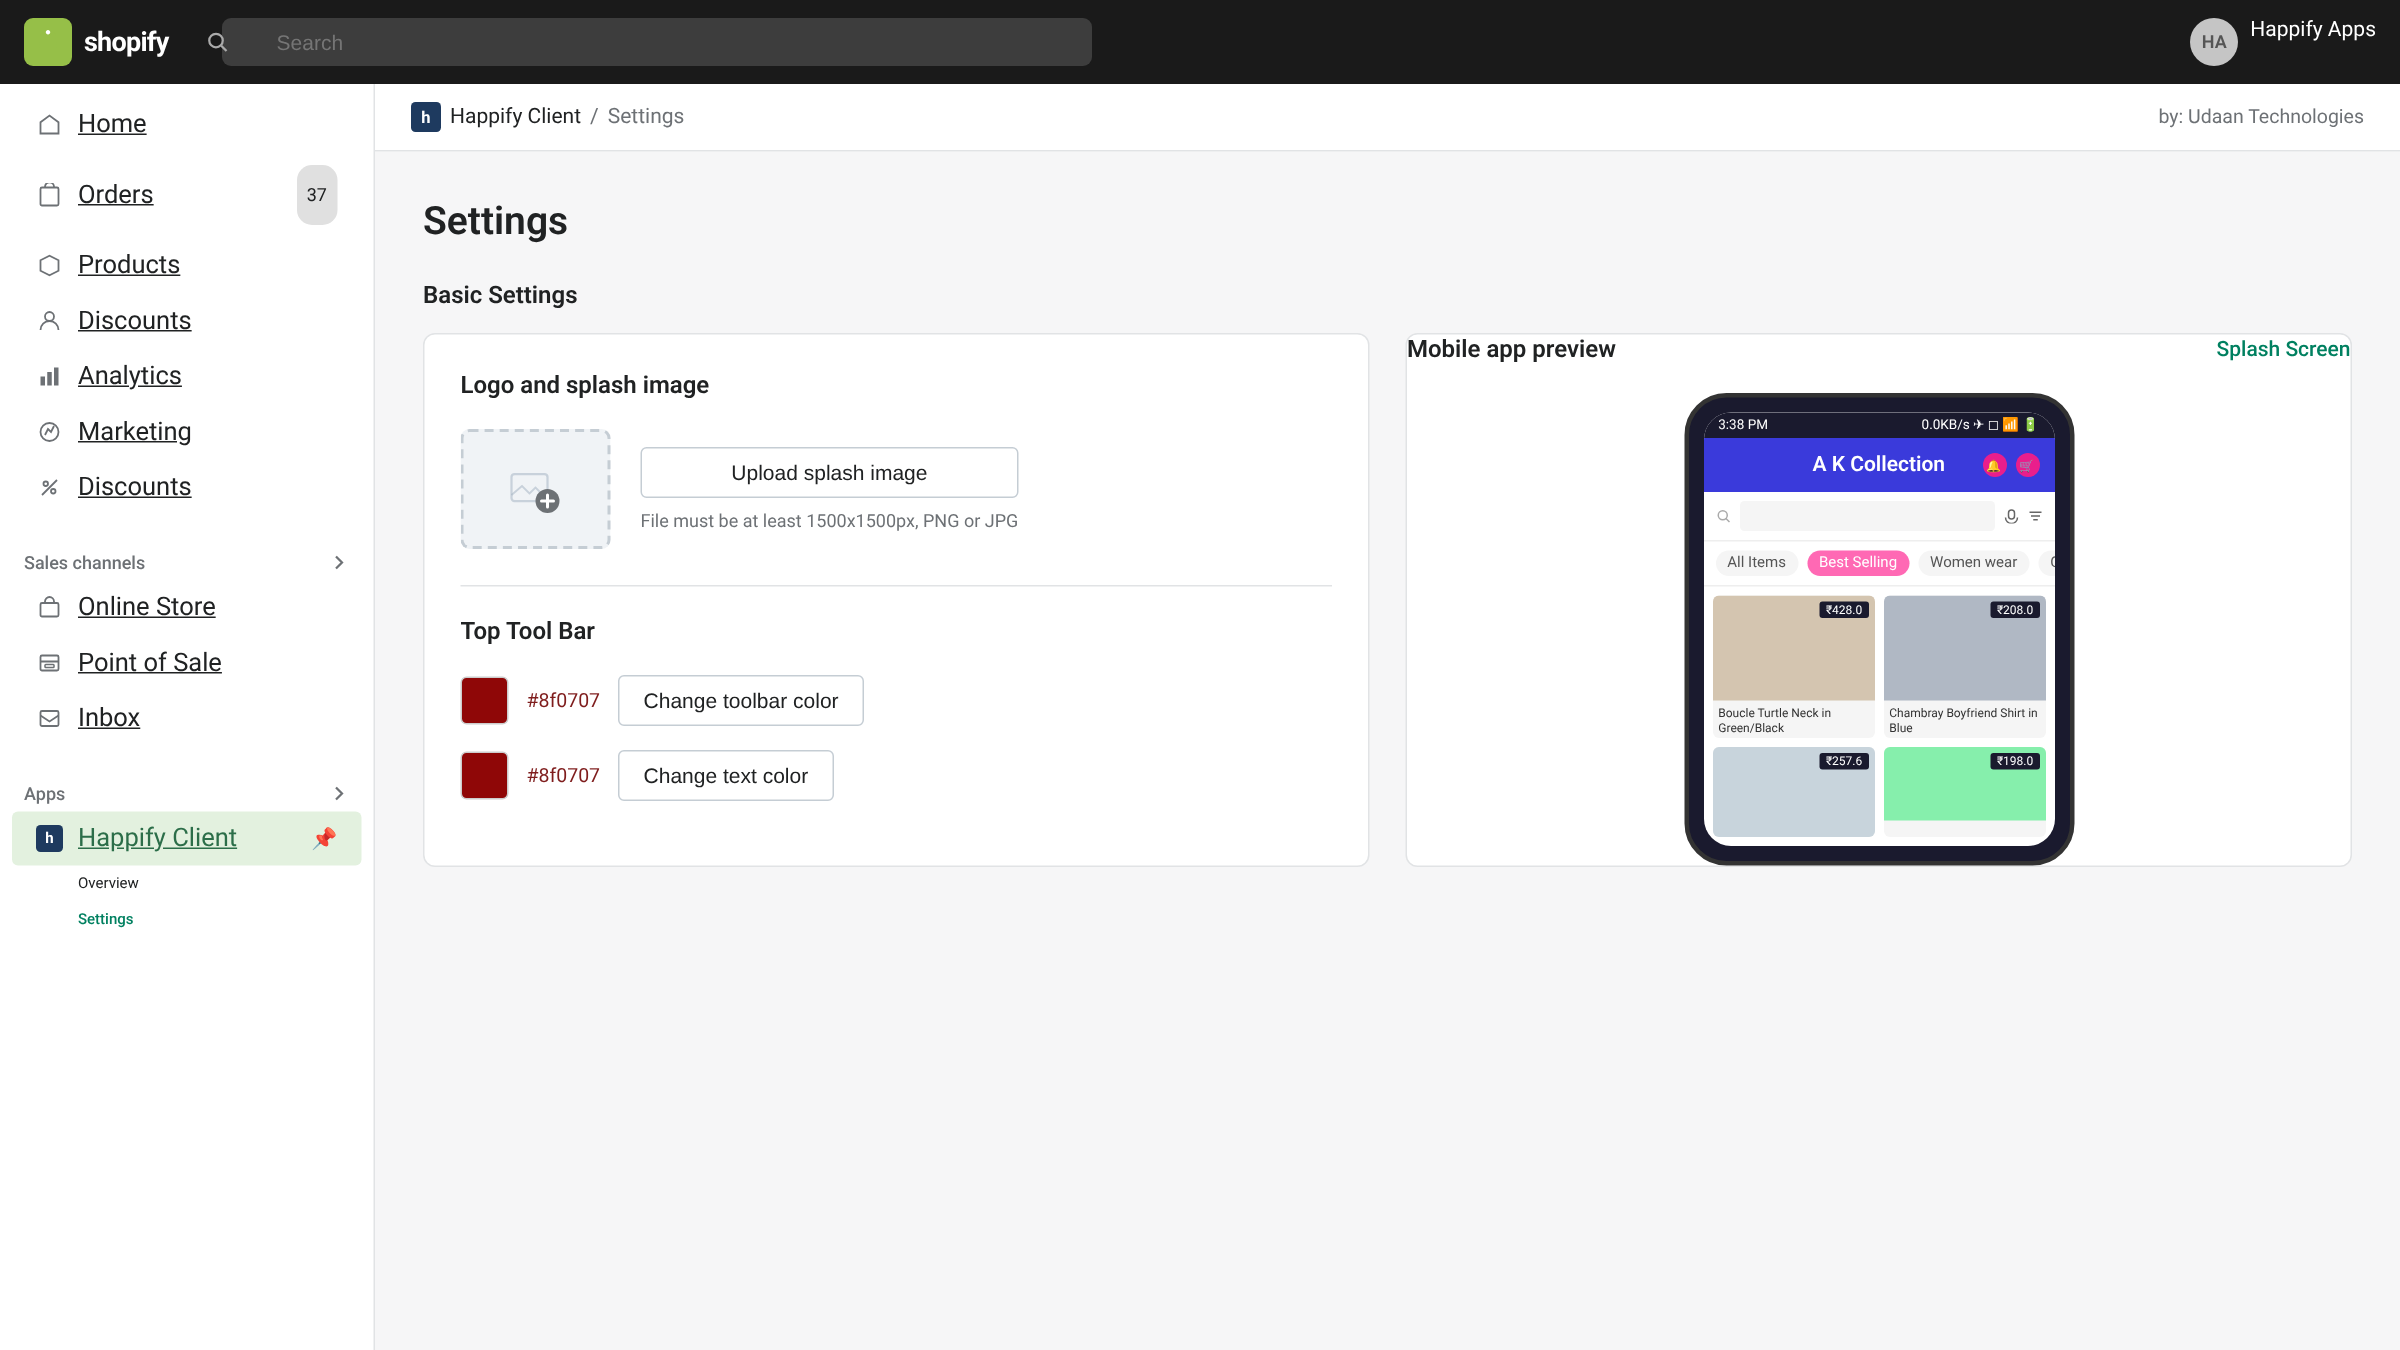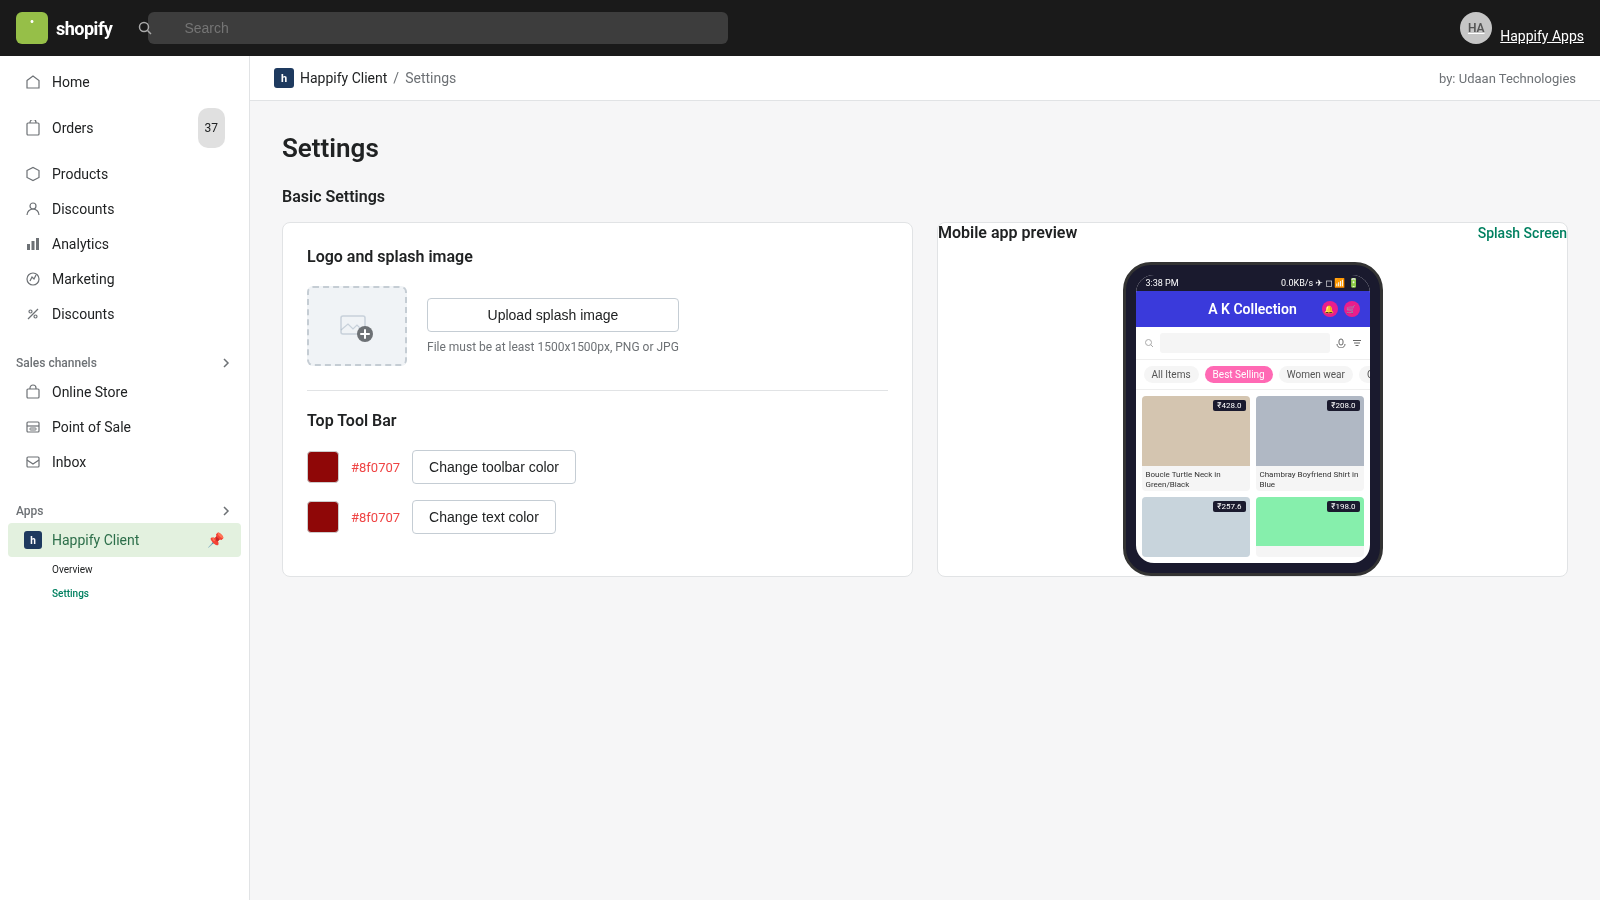--- a/index.html
+++ b/index.html
@@ -12,29 +12,29 @@
     .sidebar { width: 250px; background: #fff; border-right: 1px solid #e1e3e5; display: flex; flex-direction: column; overflow-y: auto; flex-shrink: 0; }
     .content { flex: 1; overflow-y: auto; background: #f6f6f7; }
 
     
     .shopify-logo { display: flex; align-items: center; gap: 8px; color: #fff; font-weight: 600; font-size: 16px; text-decoration: none; }
     .logo-icon { width: 32px; height: 32px; background: #96bf48; border-radius: 6px; display: flex; align-items: center; justify-content: center; }
     .search-bar { flex: 1; max-width: 600px; }
     .search-bar input { width: 100%; padding: 8px 12px 8px 36px; border-radius: 6px; border: none; background: #3d3d3d; color: #fff; font-size: 14px; outline: none; }
     .search-wrapper { position: relative; padding-left: 20px; }
     .search-wrapper svg { position: absolute; left: 10px; top: 50%; transform: translateY(-50%); color: #aaa; }
-    .user-menu { margin-left: auto; display: flex; align-items: flex-end; gap: 8px; color: #fff; cursor: pointer; text-decoration: underline; }
+    .user-menu { margin-left: auto; display: flex; align-items: flex-start; gap: 8px; color: #fff; cursor: pointer; }
     .avatar { width: 32px; height: 32px; border-radius: 50%; background: #c5c5c5; display: flex; align-items: center; justify-content: center; font-size: 12px; font-weight: 600; color: #555; }
 
     
     .sidebar-section { padding: 8px 0; }
     .sidebar-item { display: flex; align-items: center; gap: 10px; padding: 8px 16px; cursor: pointer; color: #202223; border-radius: 4px; margin: 1px 8px; position: relative; }
     .sidebar-item.active { background: #e3f1df; color: #2c6e49; }
     .sidebar-item .badge { margin-left: auto; background: #e0e0e0; border-radius: 10px; padding: 13px 7px; font-size: 12px; }
-    .sidebar-label { font-size: 14px; }
+    .sidebar-label { font-size: 17px; text-decoration: underline; }
     .sidebar-section-header { font-size: 12px; color: #6d7175; padding: 8px 16px 4px; font-weight: 500; display: flex; align-items: center; justify-content: space-between; }
     .sidebar-icon { width: 18px; height: 18px; display: flex; align-items: center; justify-content: center; flex-shrink: 0; }
     .sub-item { padding: 6px 16px 6px 44px; cursor: pointer; color: #202223; border-radius: 4px; margin: 1px 8px; font-size: 10px; }
     .sub-item.active { color: #008060; font-weight: 500; }
     .pin-icon { margin-left: auto; color: #aaa; }
 
     
     .app-header-bar { background: #fff; border-bottom: 1px solid #e1e3e5; padding: 12px 24px; display: flex; align-items: center; justify-content: space-between; }
     .breadcrumb { display: flex; align-items: center; gap: 6px; font-size: 14px; color: #6d7175; }
     .breadcrumb-icon { width: 20px; height: 20px; background: #1e3a5f; border-radius: 3px; display: flex; align-items: center; justify-content: center; color: #fff; font-size: 11px; font-weight: 700; }
@@ -57,21 +57,21 @@
     .upload-preview.dashed { border: 2px dashed #c5cdd4; background: #f0f3f6; }
     .upload-info { display: flex; flex-direction: column; gap: 8px; }
     .upload-btn { border: 1px solid #c5cdd4; background: #fff; padding: 8px 16px; border-radius: 4px; cursor: pointer; font-size: 14px; color: #202223; }
     .upload-hint { font-size: 12px; color: #6d7175; }
 
     .divider { border: none; border-top: 1px solid #e1e3e5; margin: 20px 0; }
 
     
     .toolbar-row { display: flex; align-items: center; gap: 12px; margin-bottom: 16px; }
     .color-swatch { width: 32px; height: 32px; border-radius: 4px; border: 1px solid #ccc; flex-shrink: 0; }
-    .color-hex { font-size: 13px; color: #ef4444; }
+    .color-hex { font-size: 13px; color: #7f1d1d; }
     .change-btn { border: 1px solid #c5cdd4; background: #fff; padding: 8px 16px; border-radius: 4px; cursor: pointer; font-size: 14px; color: #202223; }
 
     
     .preview-card { background: #fff; border: 1px solid #e1e3e5; border-radius: 8px; }
     .preview-header { display: flex; align-items: center; justify-content: space-between; margin-bottom: 20px; }
     .preview-title { font-size: 16px; font-weight: 600; }
     .splash-link { color: #008060; font-size: 14px; font-weight: 500; cursor: pointer; }
 
     
     .phone-mockup { width: 260px; margin: 0 auto; background: #1a1a2e; border-radius: 28px; padding: 10px; border: 3px solid #333; }

